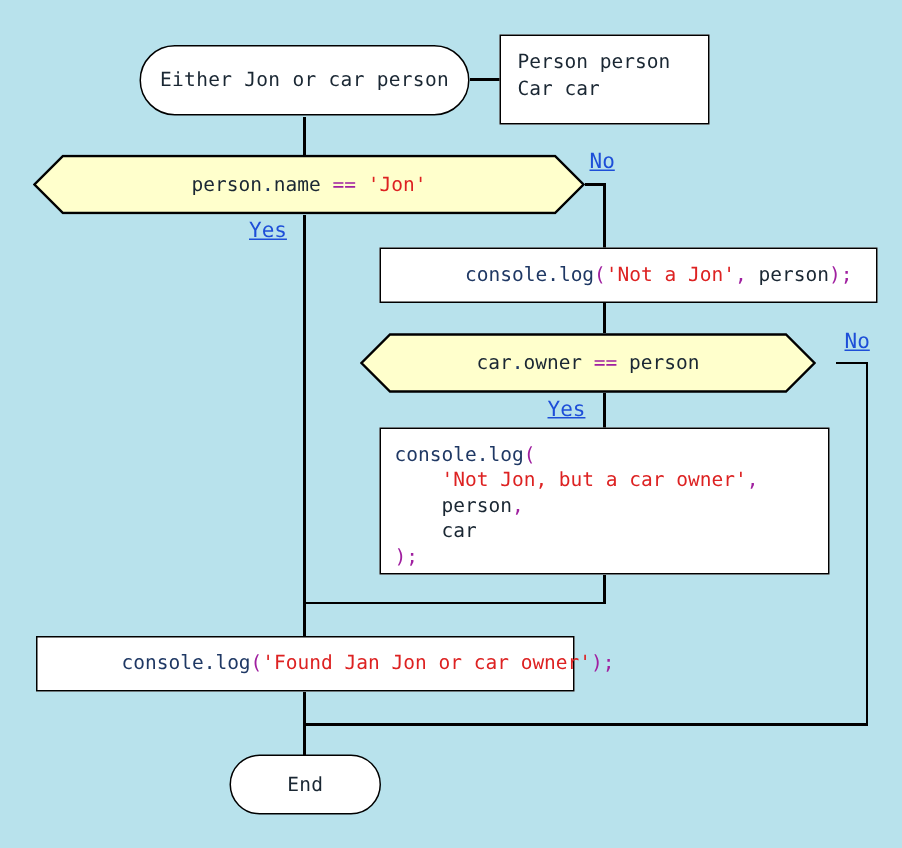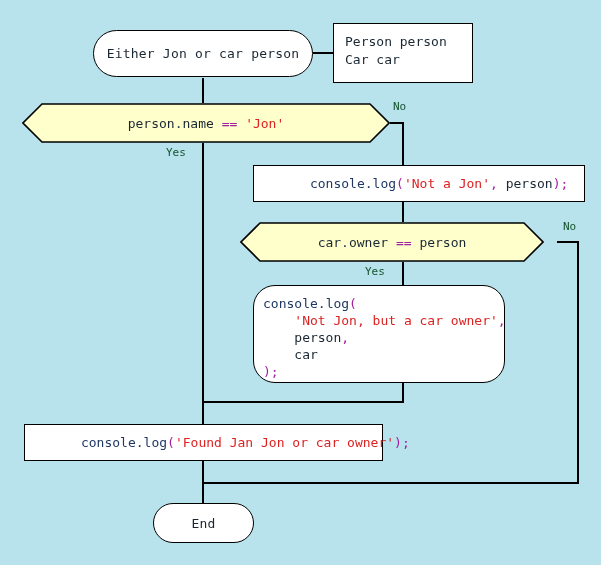--- a/index.html
+++ b/index.html
@@ -88,23 +88,24 @@
     height: 100%;
     display: flex;
     align-items: center;
     justify-content: center;
     font-size: 13px;
     white-space: pre;
     color: #1a2733;
   }
   .edge-label {
     position: absolute;
-    font-size: 11px;
-    color: #14532d;
+    font-size: 14px;
+    color: #1d4ed8;
     white-space: nowrap;
+    text-decoration: underline;
   }
   
   .tok-obj  { color: #1f3864; }
   .tok-fn   { color: #1f3864; }
   .tok-dot  { color: #1f3864; }
   .tok-punc { color: #a020a0; }
   .tok-str  { color: #dd2222; text-align: right; }
   .tok-op   { color: #a020a0; }
   .tok-id   { color: #1a2733; }
 </style>
@@ -166,21 +167,21 @@
 
   <div class="hex-wrap" style="left:240px; top:222px; width:304px; height:40px;">
     <svg width="304" height="40" viewBox="0 0 304 40">
       <polygon points="20,1 284,1 303,20 284,39 20,39 1,20" fill="#ffffcc" stroke="#000000" stroke-width="1.6"></polygon>
     </svg>
     <div class="hex-label">
       <span class="code-tokens"><span class="tok-id">car</span><span class="tok-dot">.</span><span class="tok-id">owner</span><span class="tok-id"> </span><span class="tok-op">==</span><span class="tok-id"> </span><span class="tok-id">person</span></span>
     </div>
   </div>
 
-  <div class="node rect code-block" style="left:253px; top:285px; width:252px; height:98px;border-radius:22px;">
+  <div class="node rect code-block" style="left:253px; top:285px; width:300px; height:98px;">
     <div class="stack"><span><span class="tok-obj">console</span><span class="tok-dot">.</span><span class="tok-fn">log</span><span class="tok-punc">(</span></span><br><span><span class="tok-id">    </span><span class="tok-str">'Not Jon, but a car owner'</span><span class="tok-punc">,</span></span><br><span><span class="tok-id">    </span><span class="tok-id">person</span><span class="tok-punc">,</span></span><br><span><span class="tok-id">    </span><span class="tok-id">car</span></span><br><span><span class="tok-punc">)</span><span class="tok-punc">;</span></span></div>
   </div>
 
   <div class="node rect" style="left:24px; top:424px; width:359px; height:37px;">
     <div class="code-line">
       <span class="code-tokens"><span class="tok-obj">console</span><span class="tok-dot">.</span><span class="tok-fn">log</span><span class="tok-punc">(</span><span class="tok-str">'Found Jan Jon or car owner'</span><span class="tok-punc">)</span><span class="tok-punc">;</span></span>
     </div>
   </div>
 
   <div class="node stadium" style="left:153px; top:503px; width:101px; height:40px;">

